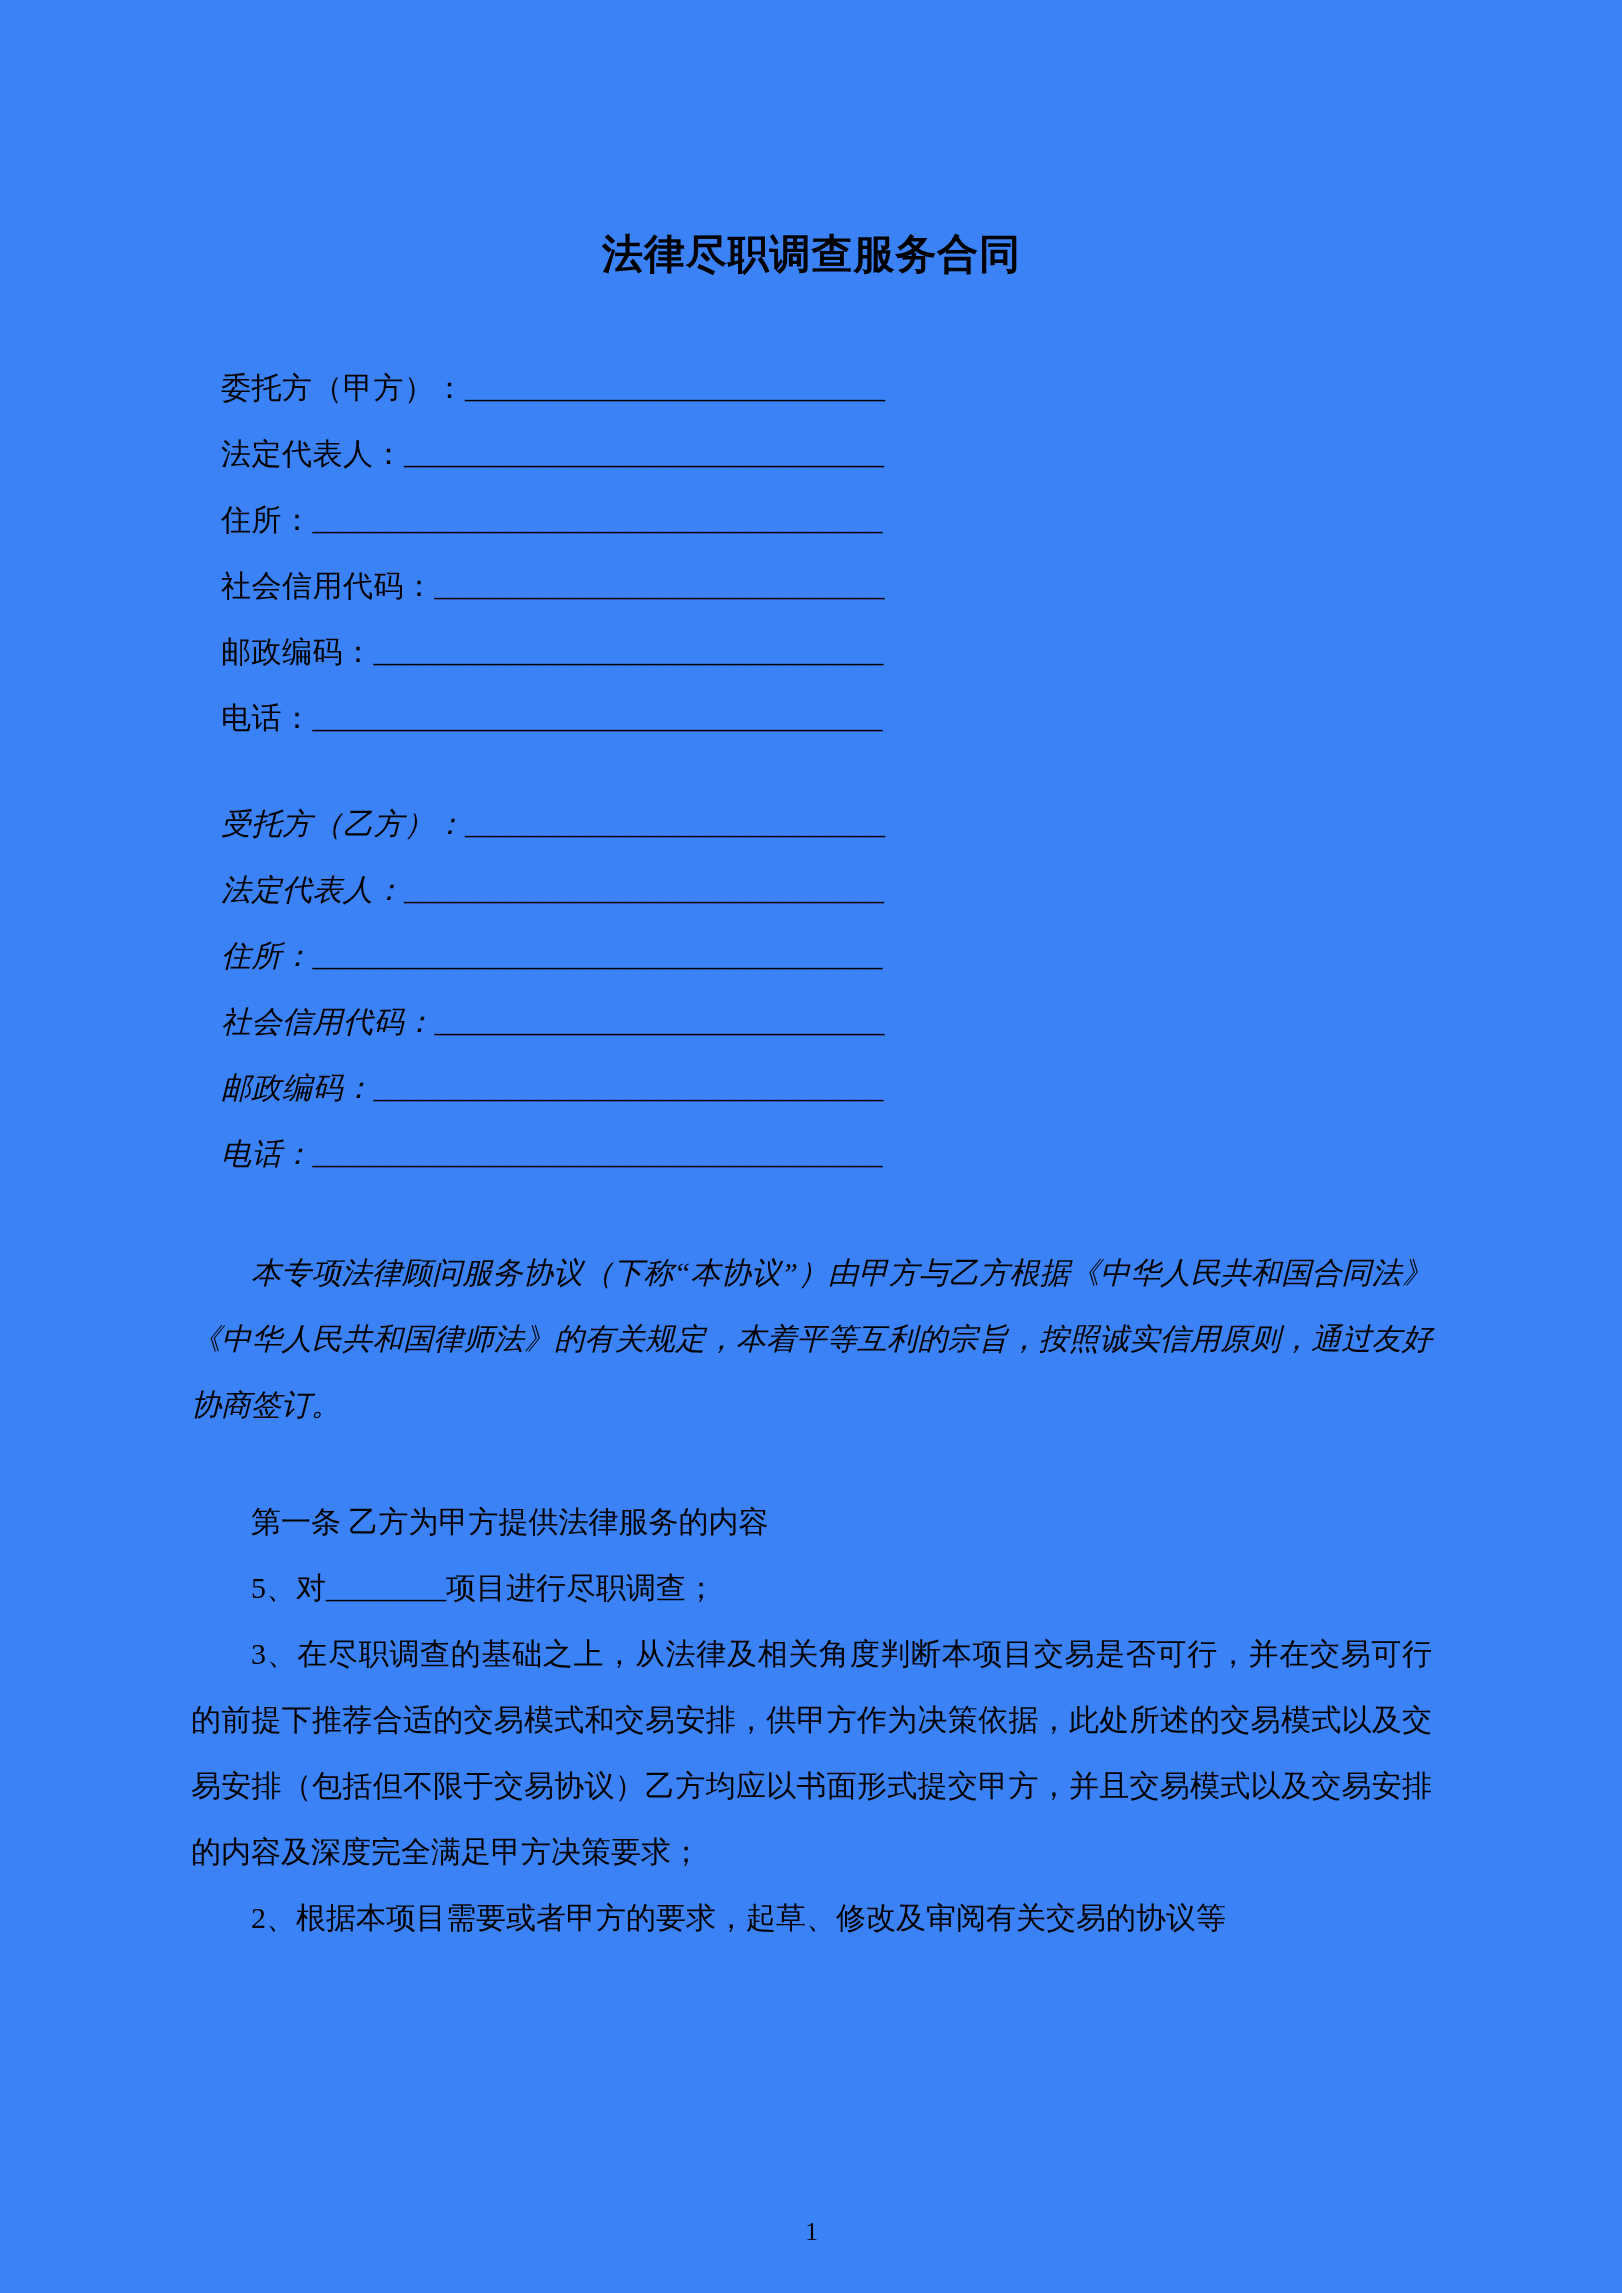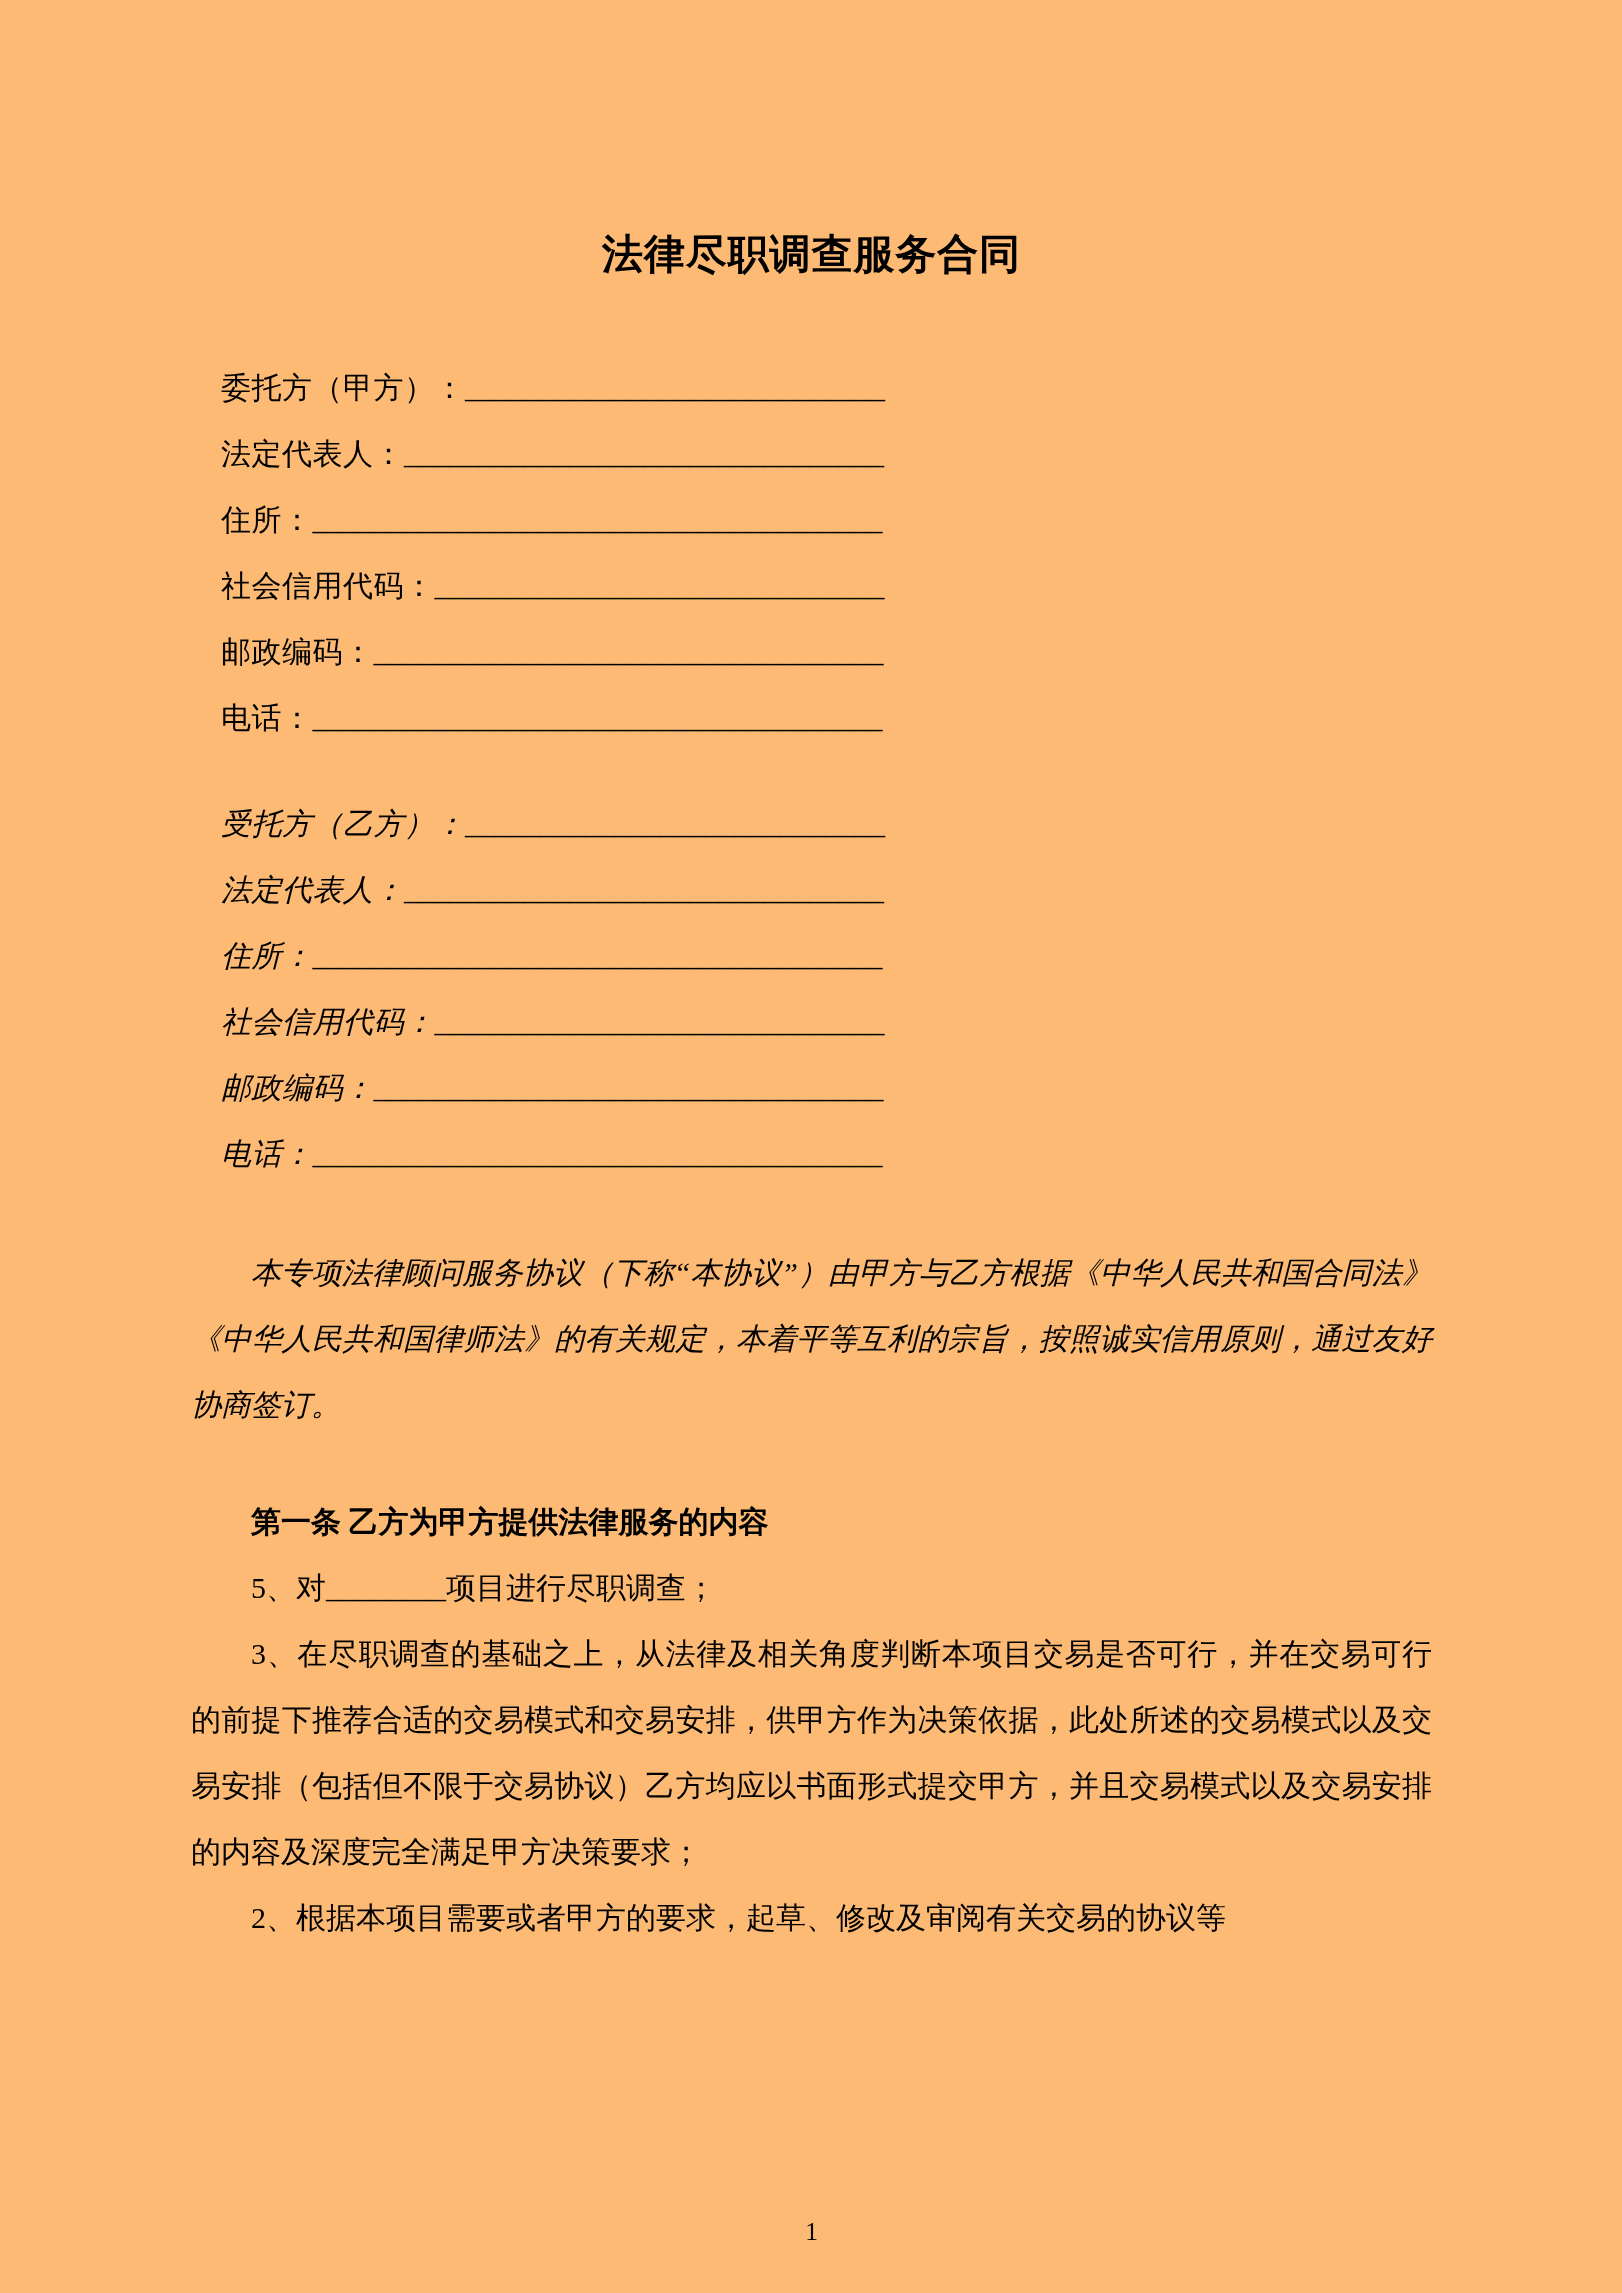--- a/index.html
+++ b/index.html
@@ -5,21 +5,21 @@
   html, body {
     margin: 0;
     padding: 0;
     background: #ffffff;
   }
   .page {
     position: relative;
     width: 1623px;
     height: 2294px;
     margin: 0 auto;
-    background: #fdba74;
+    background: #3b82f6;
     box-sizing: border-box;
     padding: 227px 191px 109px 191px;
     font-family: "Liberation Serif", "DejaVu Serif", serif;
     font-size: 30px;
     color: #000000;
     overflow: hidden;
   }
   .doc-title {
     text-align: center;
     font-size: 41px;
@@ -44,21 +44,21 @@
   .intro-para {
     margin: 53px 0 0 0;
     line-height: 2.2;
     text-align: justify;
     text-indent: 2em;
     font-style: italic;
   }
   .section-heading {
     margin: 51px 0 0 0;
     padding-left: 2em;
-    font-weight: bold;
+    font-weight: normal;
     line-height: 2.2;
   }
   .item-para {
     margin: 0;
     line-height: 2.2;
     text-align: justify;
     text-indent: 2em;
   }
   .page-number {
     position: absolute;

